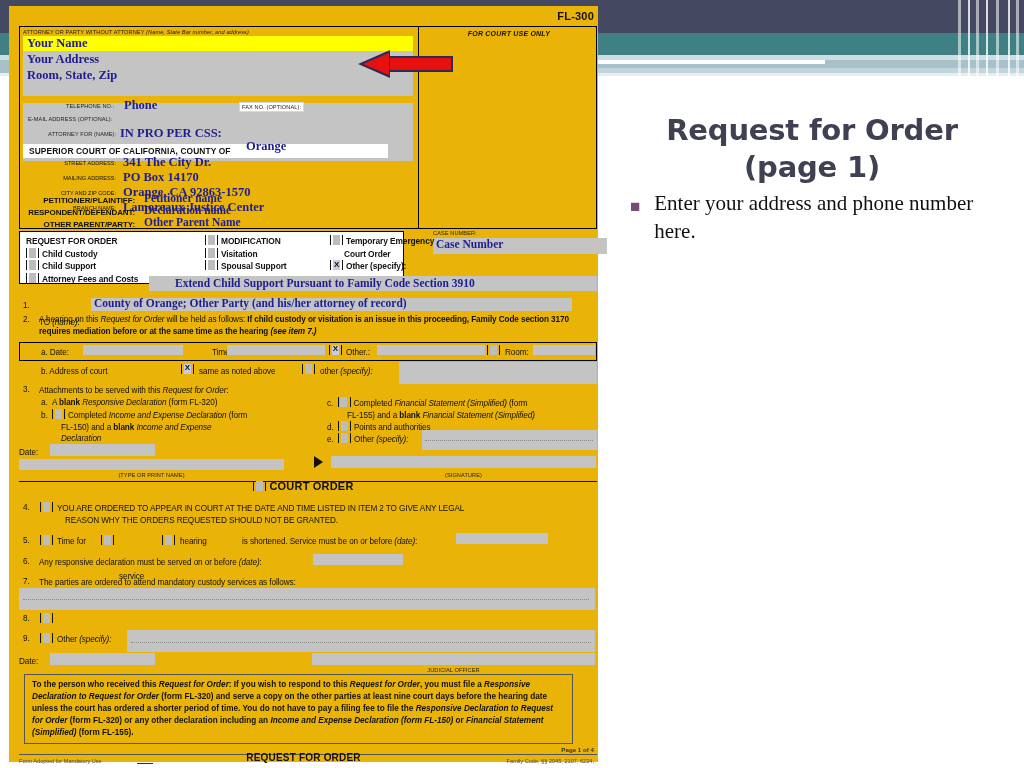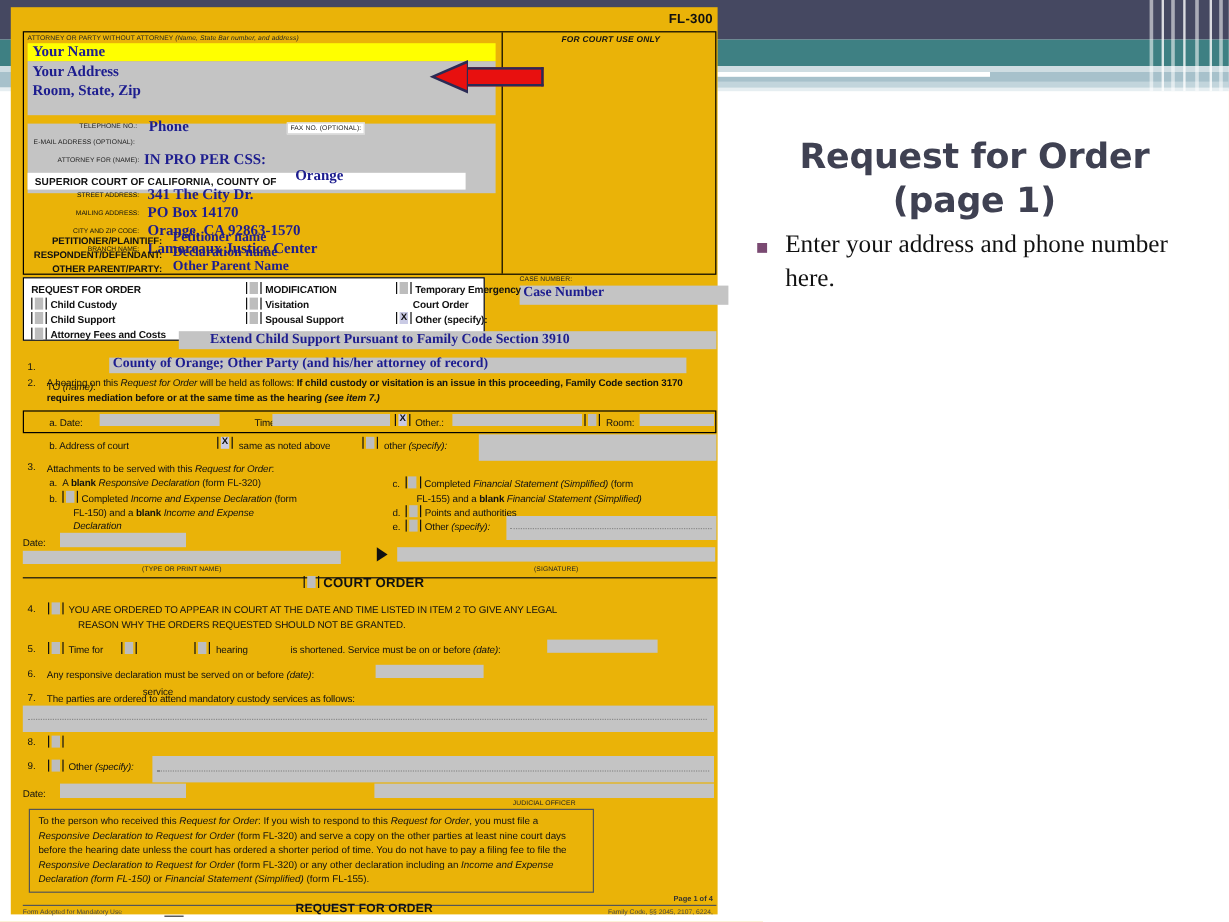--- a/index.html
+++ b/index.html
@@ -101,22 +101,22 @@
   .b{font-weight:bold;}
 
   .grayfield{position:absolute;background:#c4c4c4;}
   .dotline{position:absolute;border-bottom:1px dotted #8a8a8a;}
 
   .hbox{position:absolute;left:10px;top:336px;width:578px;height:19px;border:1px solid #000;box-sizing:border-box;}
 
   .hr{position:absolute;background:#111;height:1px;}
   .courtorder{position:absolute;left:0;top:474px;width:589px;text-align:center;font-size:11px;font-weight:bold;letter-spacing:.2px;}
 
-  .notice{position:absolute;left:15px;top:668px;width:471px;height:70px;border:1px solid #555;box-sizing:border-box;
-          font-size:8.2px;line-height:12.1px;padding:4px 7px;font-weight:normal;}
+  .notice{position:absolute;left:15px;top:668px;width:549px;height:70px;border:1px solid #555;box-sizing:border-box;
+          font-size:8.2px;line-height:12.1px;padding:4px 7px;font-weight:bold;}
   .notice .i{font-style:italic;}
 
   .ftr-left{position:absolute;left:10px;top:752px;font-size:5.6px;color:#444;}
   .ftr-mid{position:absolute;left:0;top:746px;width:589px;text-align:center;font-size:10px;font-weight:bold;letter-spacing:.2px;}
   .ftr-right{position:absolute;right:4px;top:752px;font-size:5.6px;color:#444;}
   .ftr-page{position:absolute;right:4px;top:740px;font-size:6.2px;font-weight:bold;color:#333;}
   .ftr-rule{position:absolute;left:10px;top:748px;width:578px;height:1px;background:#555;}
   .ftr-dash{position:absolute;left:128px;top:757px;width:16px;height:1.4px;background:#333;}
 
   .caretR{position:absolute;width:0;height:0;border-left:9px solid #111;border-top:6px solid transparent;border-bottom:6px solid transparent;}

